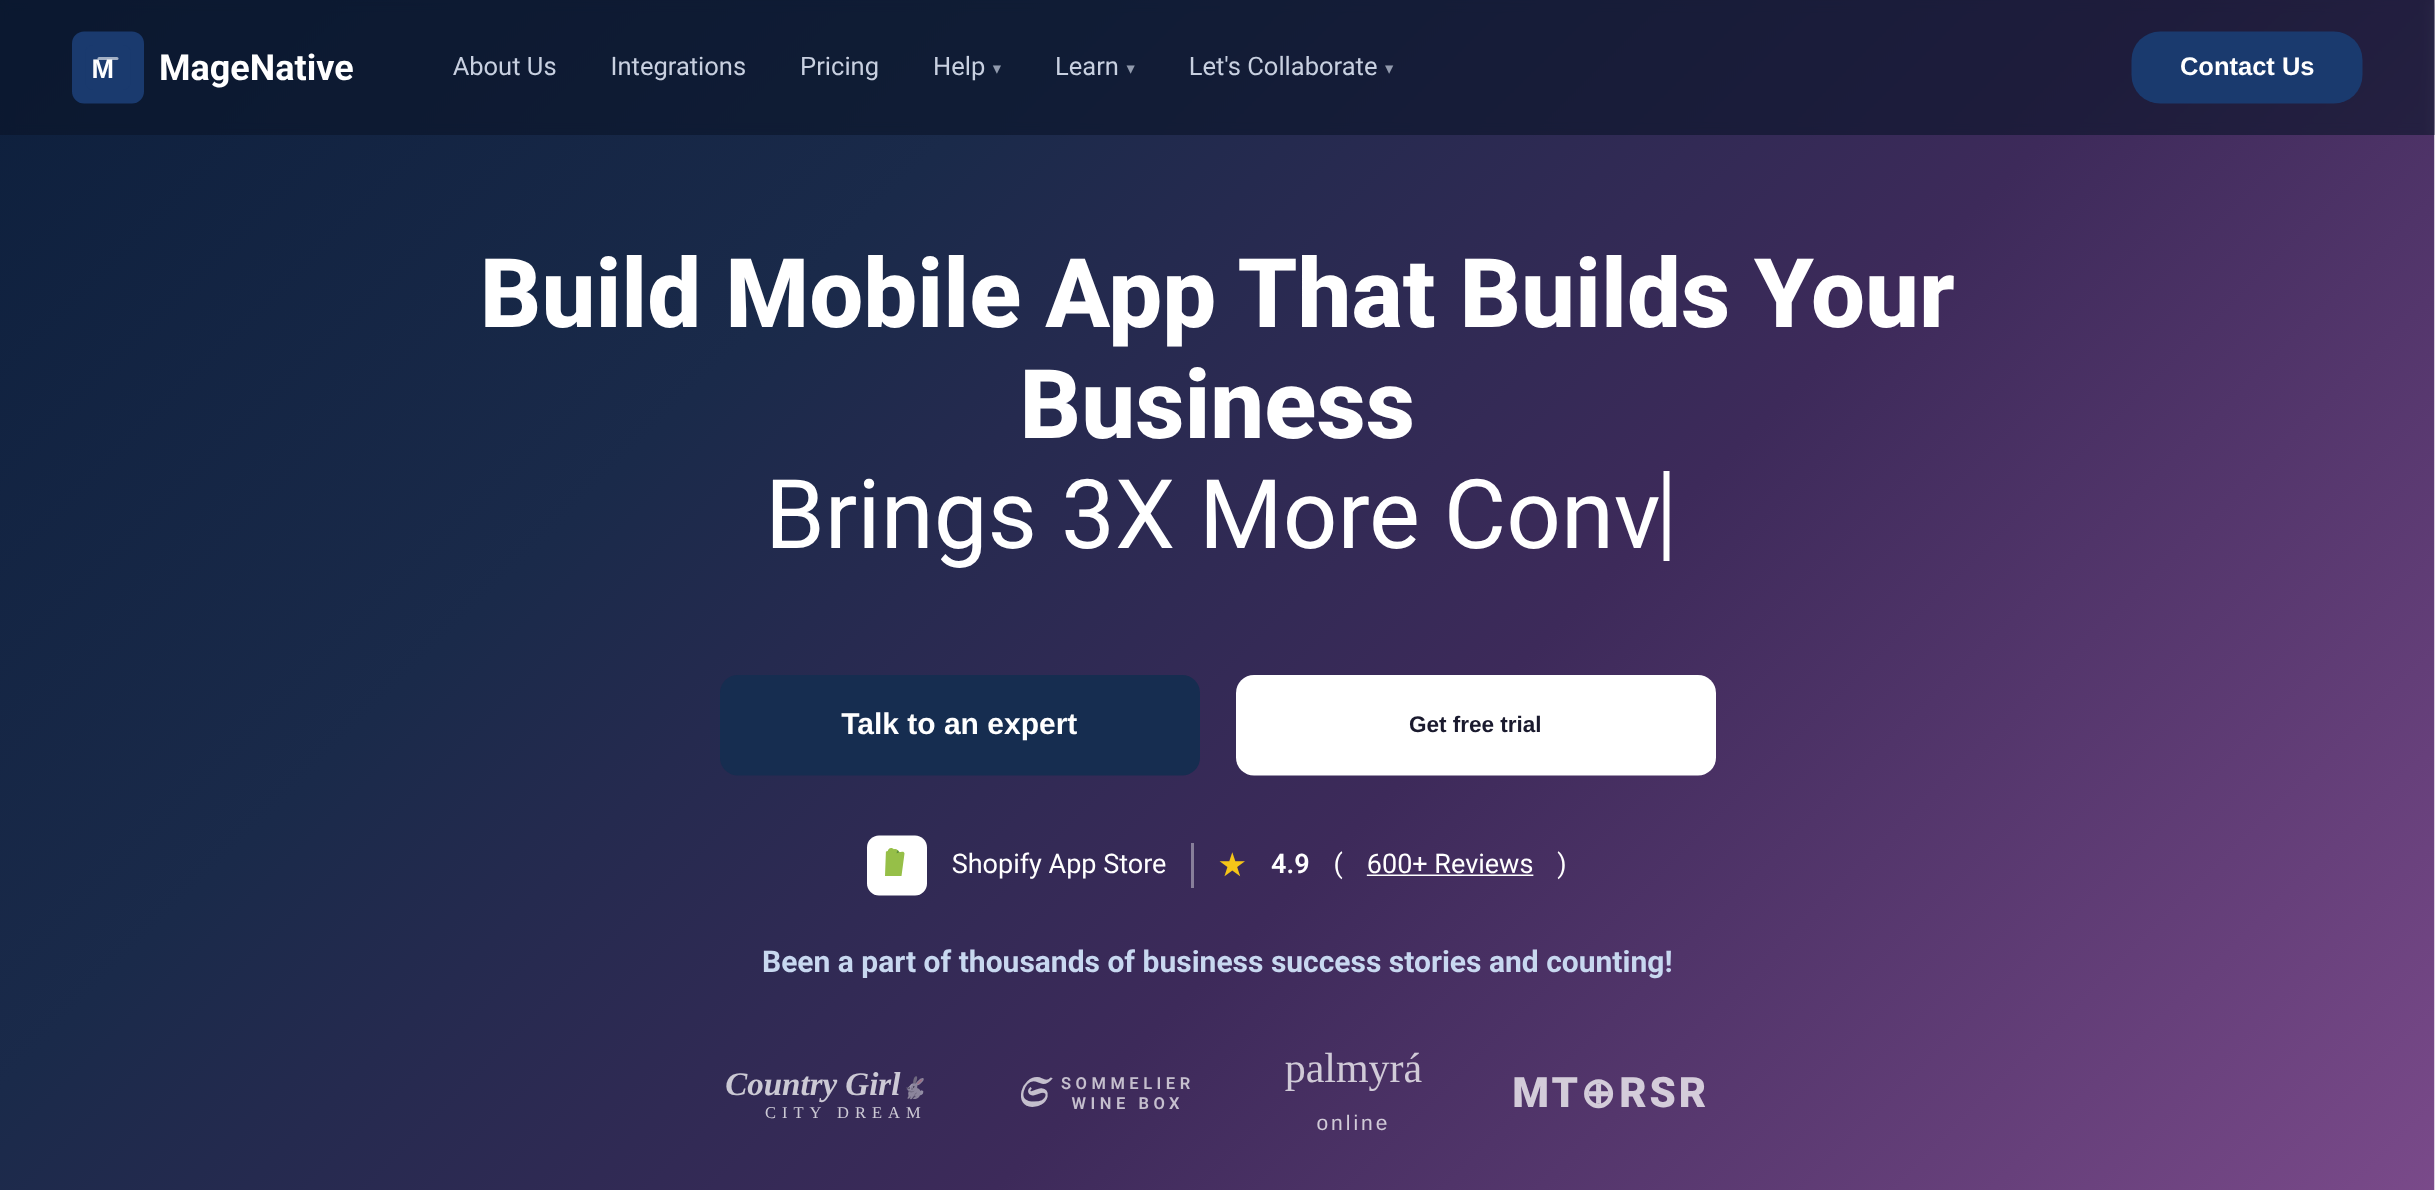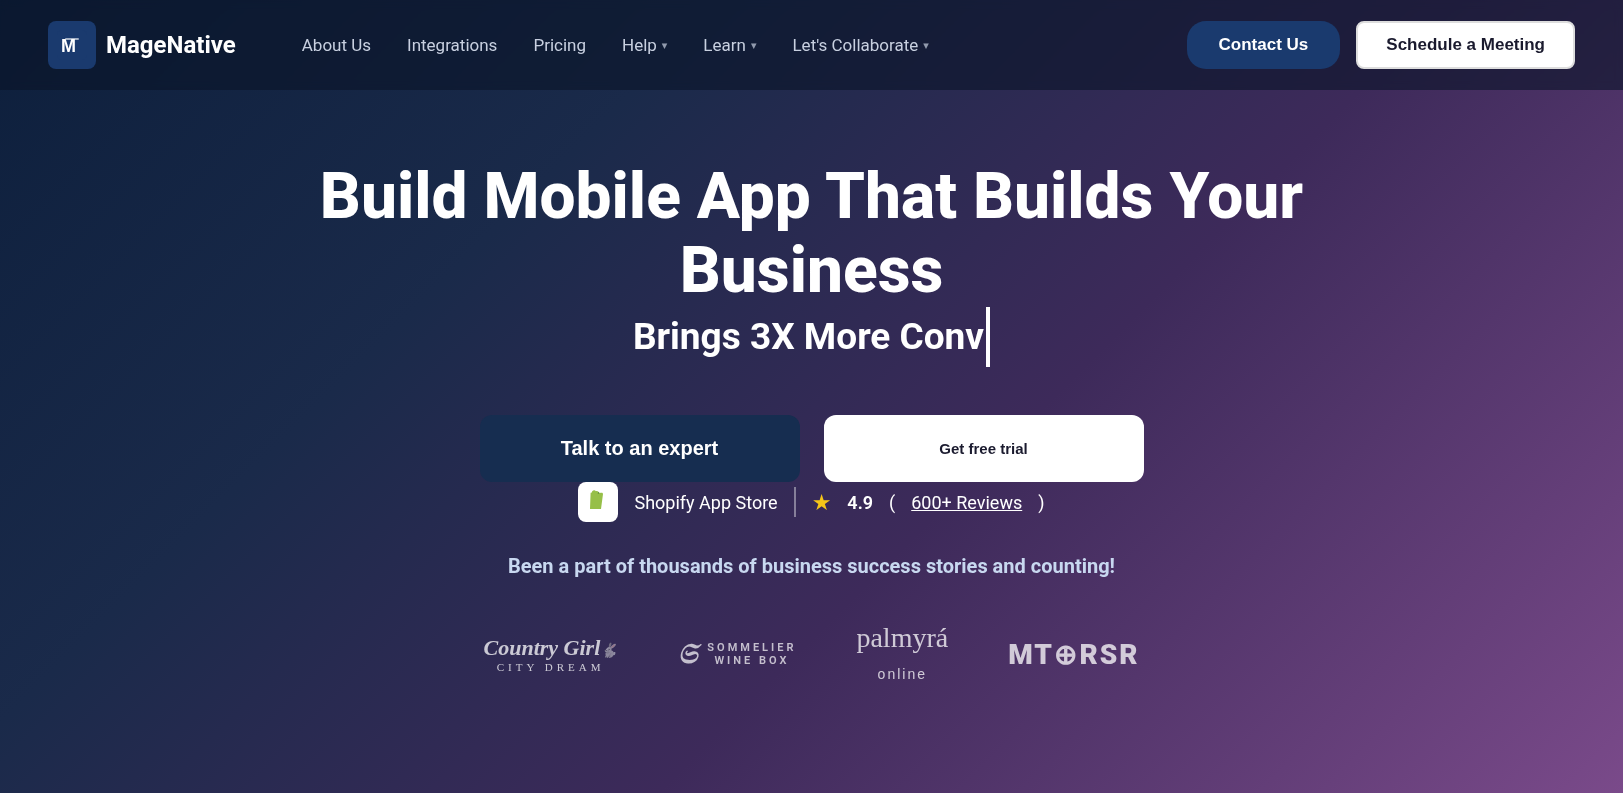--- a/index.html
+++ b/index.html
@@ -123,25 +123,25 @@
     .hero-title {
       color: white;
       font-size: 64px;
       font-weight: 800;
       line-height: 1.15;
       max-width: 1200px;
     }
 
     .hero-subtitle {
       color: white;
-      font-size: 37px;
-      font-weight: 700;
+      font-size: 64px;
+      font-weight: 400;
       line-height: 1.15;
       max-width: 1200px;
-      margin-bottom: 48px;
+      margin-bottom: 69px;
       display: flex;
       align-items: center;
       justify-content: center;
     }
 
     .cursor-blink {
       display: inline-block;
       width: 4px;
       height: 60px;
       background: white;
@@ -151,20 +151,21 @@
     }
 
     @keyframes blink {
       0%, 100% { opacity: 1; }
       50% { opacity: 0; }
     }
 
     .hero-buttons {
       display: flex;
       gap: 24px;
+      margin-bottom: 40px;
     }
 
     .btn-talk {
       background: #162d50;
       color: white;
       border: none;
       padding: 22px 60px;
       border-radius: 12px;
       font-size: 20px;
       font-weight: 600;
@@ -259,21 +260,21 @@
       font-family: Georgia, serif;
       font-style: italic;
       font-size: 22px;
       color: rgba(255,255,255,0.75);
     }
 
     .brand-country-girl-sub {
       font-size: 11px;
       letter-spacing: 4px;
       display: block;
-      text-align: center;
+      text-align: right;
       font-style: normal;
       font-weight: 400;
     }
 
     .brand-sommelier {
       font-size: 14px;
       letter-spacing: 2px;
       text-transform: uppercase;
       color: rgba(255,255,255,0.7);
       display: flex;
@@ -337,21 +338,20 @@
         <span class="chevron">▾</span>
       </div>
       <div class="nav-item">
         <span>Let's Collaborate</span>
         <span class="chevron">▾</span>
       </div>
     </div>
 
     <div class="nav-actions">
       <button class="btn-contact">Contact Us</button>
-      <button class="btn-schedule">Schedule a Meeting</button>
     </div>
   </nav>
 
   <section class="hero">
     <h1 class="hero-title">Build Mobile App That Builds Your Business</h1>
     <h2 class="hero-subtitle">
       <span>Brings 3X More Conv</span>
         <span class="cursor-blink"></span>
     </h2>
 

